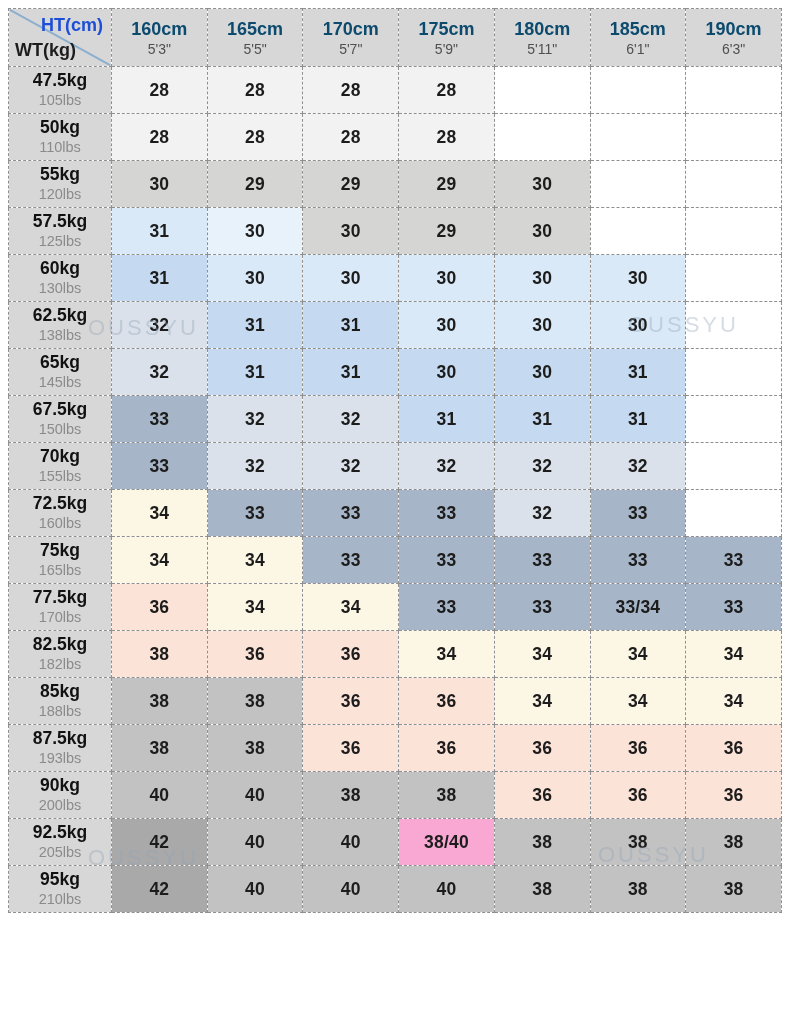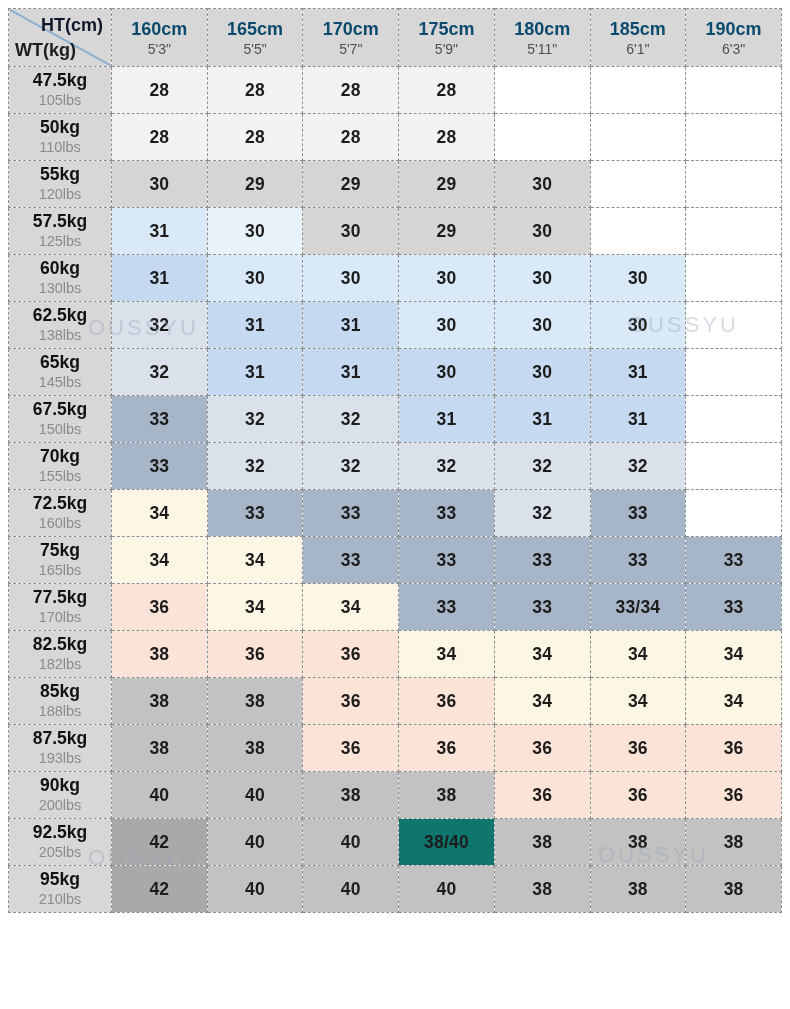--- a/index.html
+++ b/index.html
@@ -8,21 +8,21 @@
   col.label-col{width:103px;}
   th,td{border:1px dashed #8f8f8f;padding:0;text-align:center;vertical-align:middle;overflow:hidden;}
   thead tr{height:58px;}
   tbody tr{height:47px;}
   td{font-size:17.5px;font-weight:bold;color:#1c1c1c;letter-spacing:0.2px;}
   .cm{font-size:18px;font-weight:bold;color:#0c4a6e;line-height:1.35;}
   .ftin{font-size:14px;font-weight:400;color:#4f4f4f;line-height:1.2;}
   .kg{font-size:17.5px;font-weight:bold;color:#111;line-height:1.25;}
   .lbs{font-size:14.5px;font-weight:400;color:#8b8b8b;line-height:1.2;}
   .corner{position:relative;}
-  .corner .ht{position:absolute;top:6px;right:8px;font-size:18px;font-weight:bold;color:#0f172a;margin-left:32px;}
+  .corner .ht{position:absolute;top:6px;right:8px;font-size:18px;font-weight:bold;color:#1d4ed8;margin-left:32px;}
   .corner .wt{position:absolute;bottom:5px;left:6px;font-size:18px;font-weight:bold;color:#1c1c1c;}
   .corner svg{position:absolute;left:0;top:0;width:100%;height:100%;display:block;}
   .wm{position:absolute;font-weight:normal;font-size:22px;letter-spacing:3px;
       color:rgba(145,163,184,0.38);pointer-events:none;white-space:nowrap;}
   .wm1{left:88px;top:315px;}
   .wm2{left:628px;top:312px;}
   .wm3{left:88px;top:845px;}
   .wm4{left:598px;top:842px;}
 </style>
 </head>
@@ -292,21 +292,21 @@
           <td style="background: rgb(251, 227, 216);">36</td>
         </tr>
         <tr>
           <th style="background: rgb(215, 215, 215);">
             <div class="kg">92.5kg</div>
             <div class="lbs">205lbs</div>
           </th>
           <td style="background: rgb(169, 169, 169);">42</td>
           <td style="background: rgb(194, 194, 194);">40</td>
           <td style="background: rgb(194, 194, 194);">40</td>
-          <td style="background: #0f766e;">38/40</td>
+          <td style="background: #f9a8d4;">38/40</td>
           <td style="background: rgb(194, 194, 194);">38</td>
           <td style="background: rgb(194, 194, 194);">38</td>
           <td style="background: rgb(194, 194, 194);">38</td>
         </tr>
         <tr>
           <th style="background: rgb(215, 215, 215);">
             <div class="kg">95kg</div>
             <div class="lbs">210lbs</div>
           </th>
           <td style="background: rgb(169, 169, 169);">42</td>

